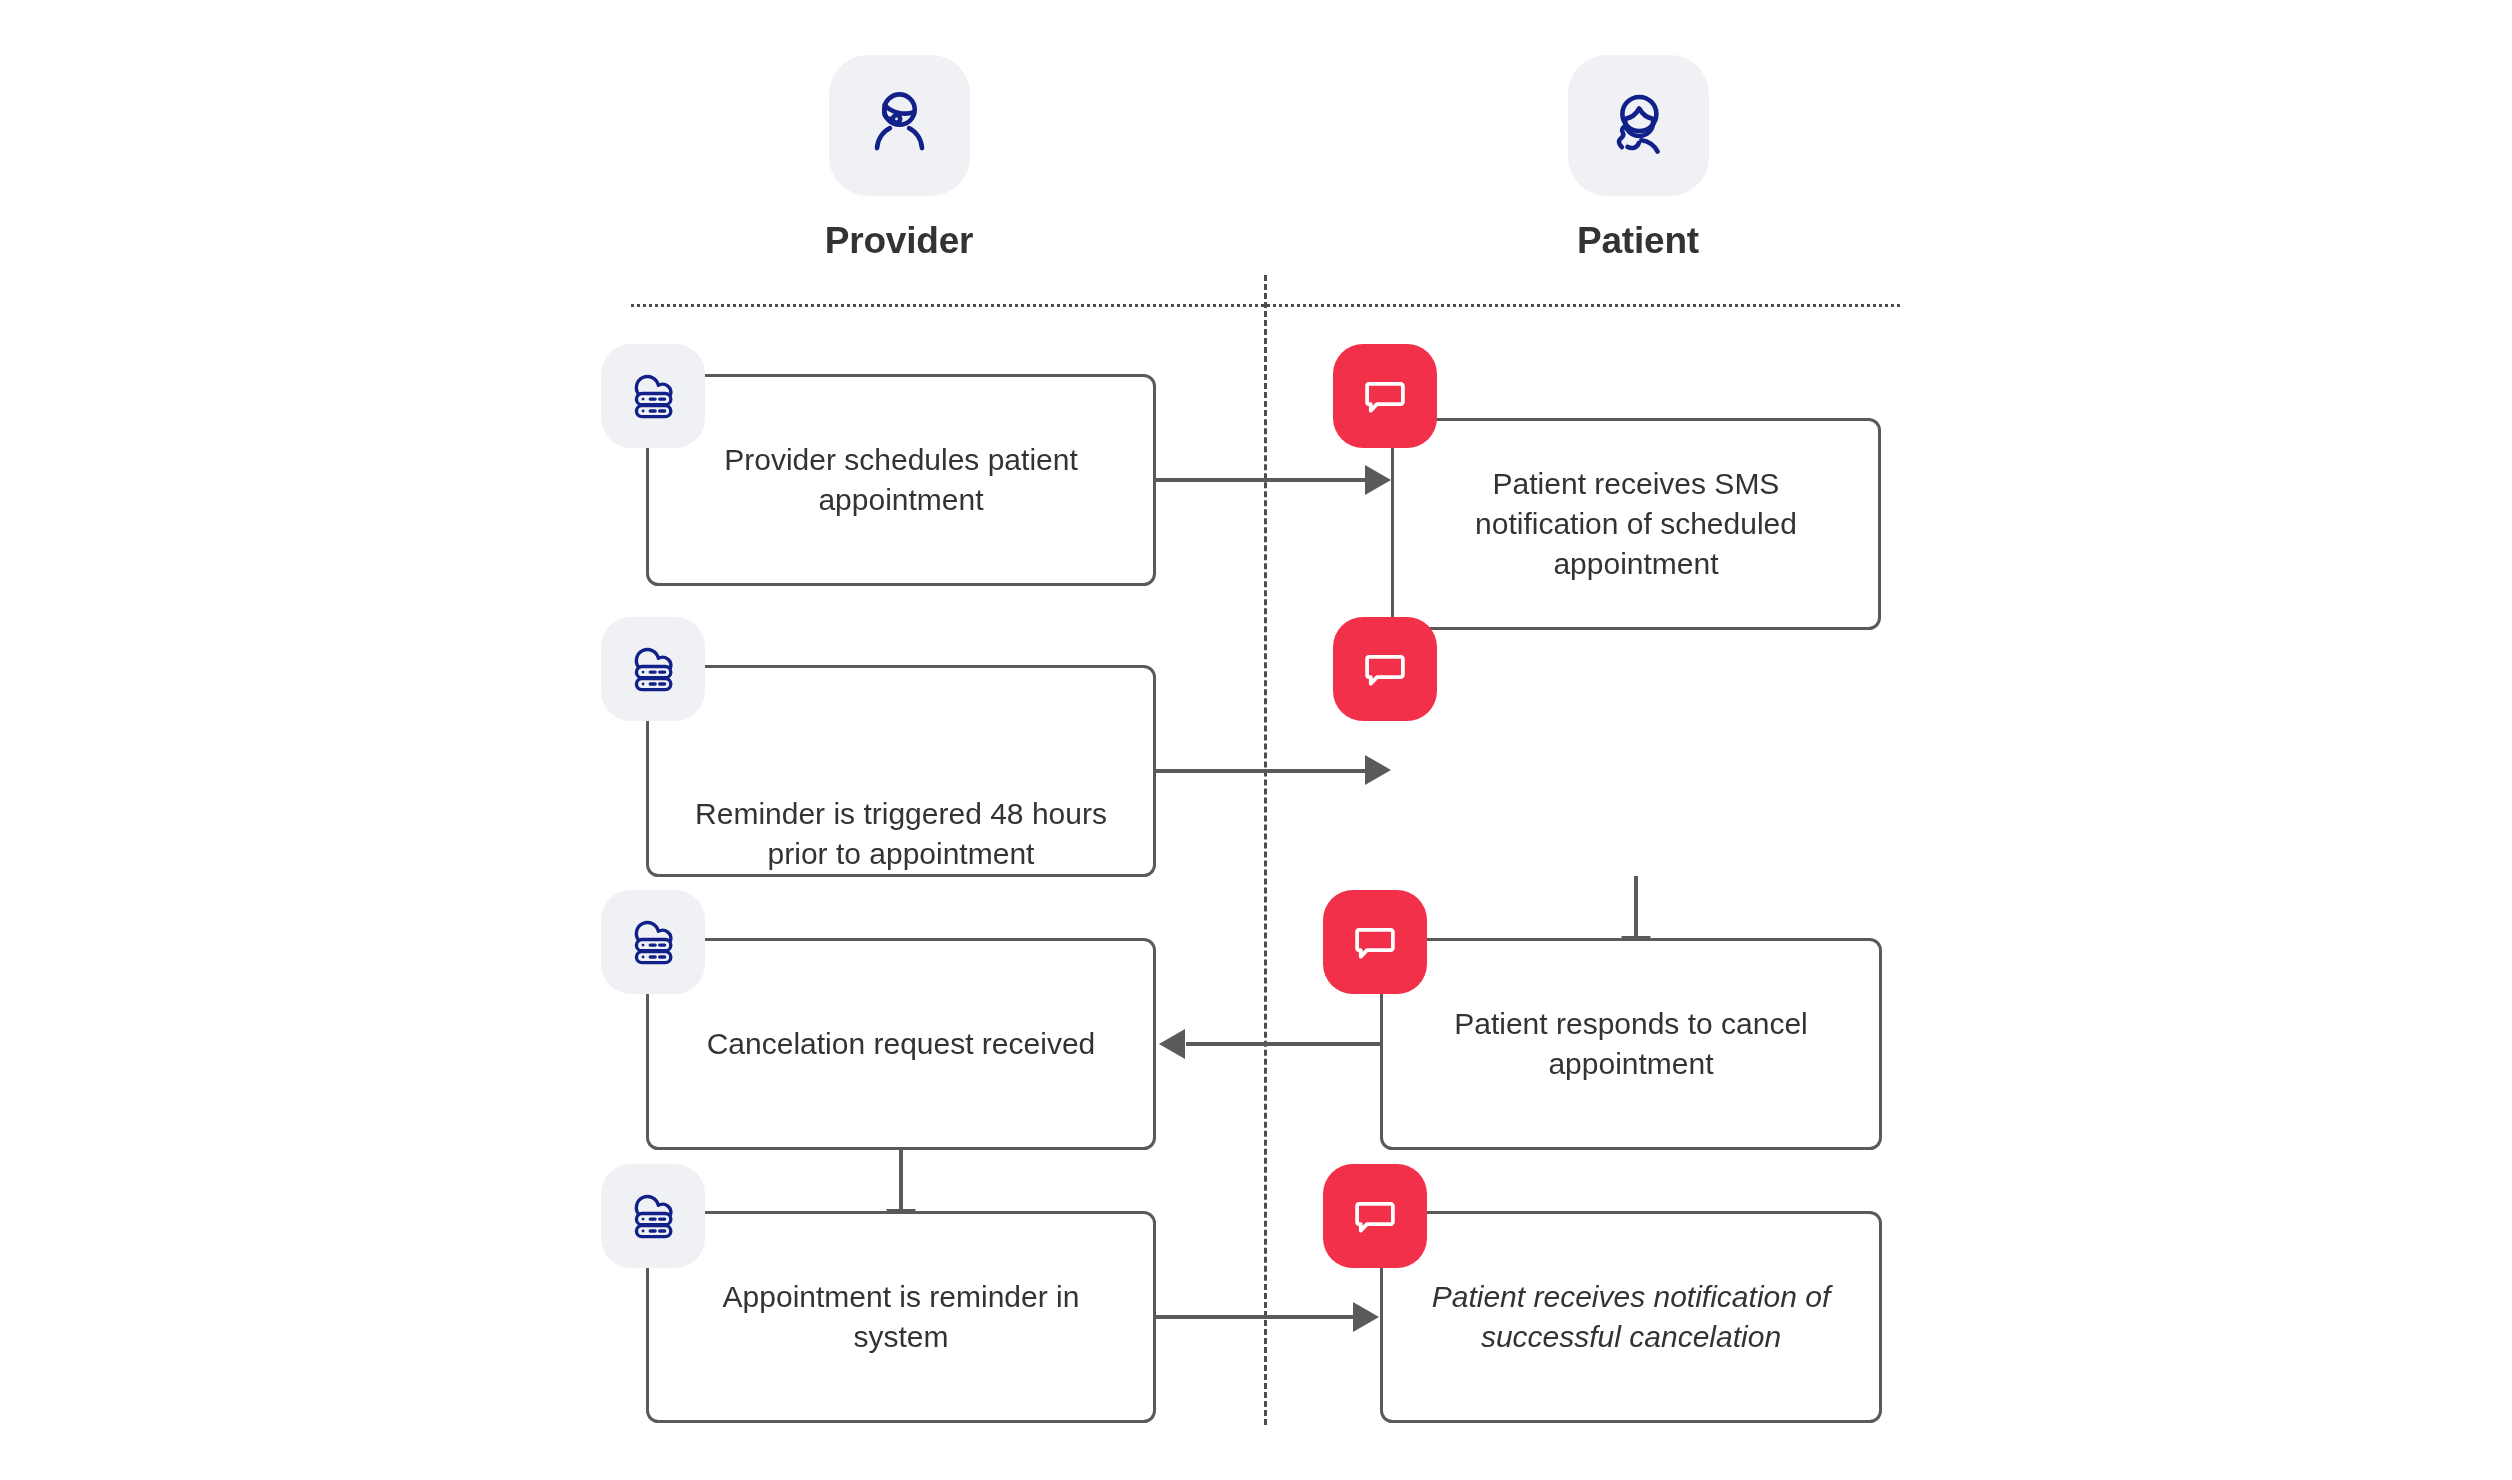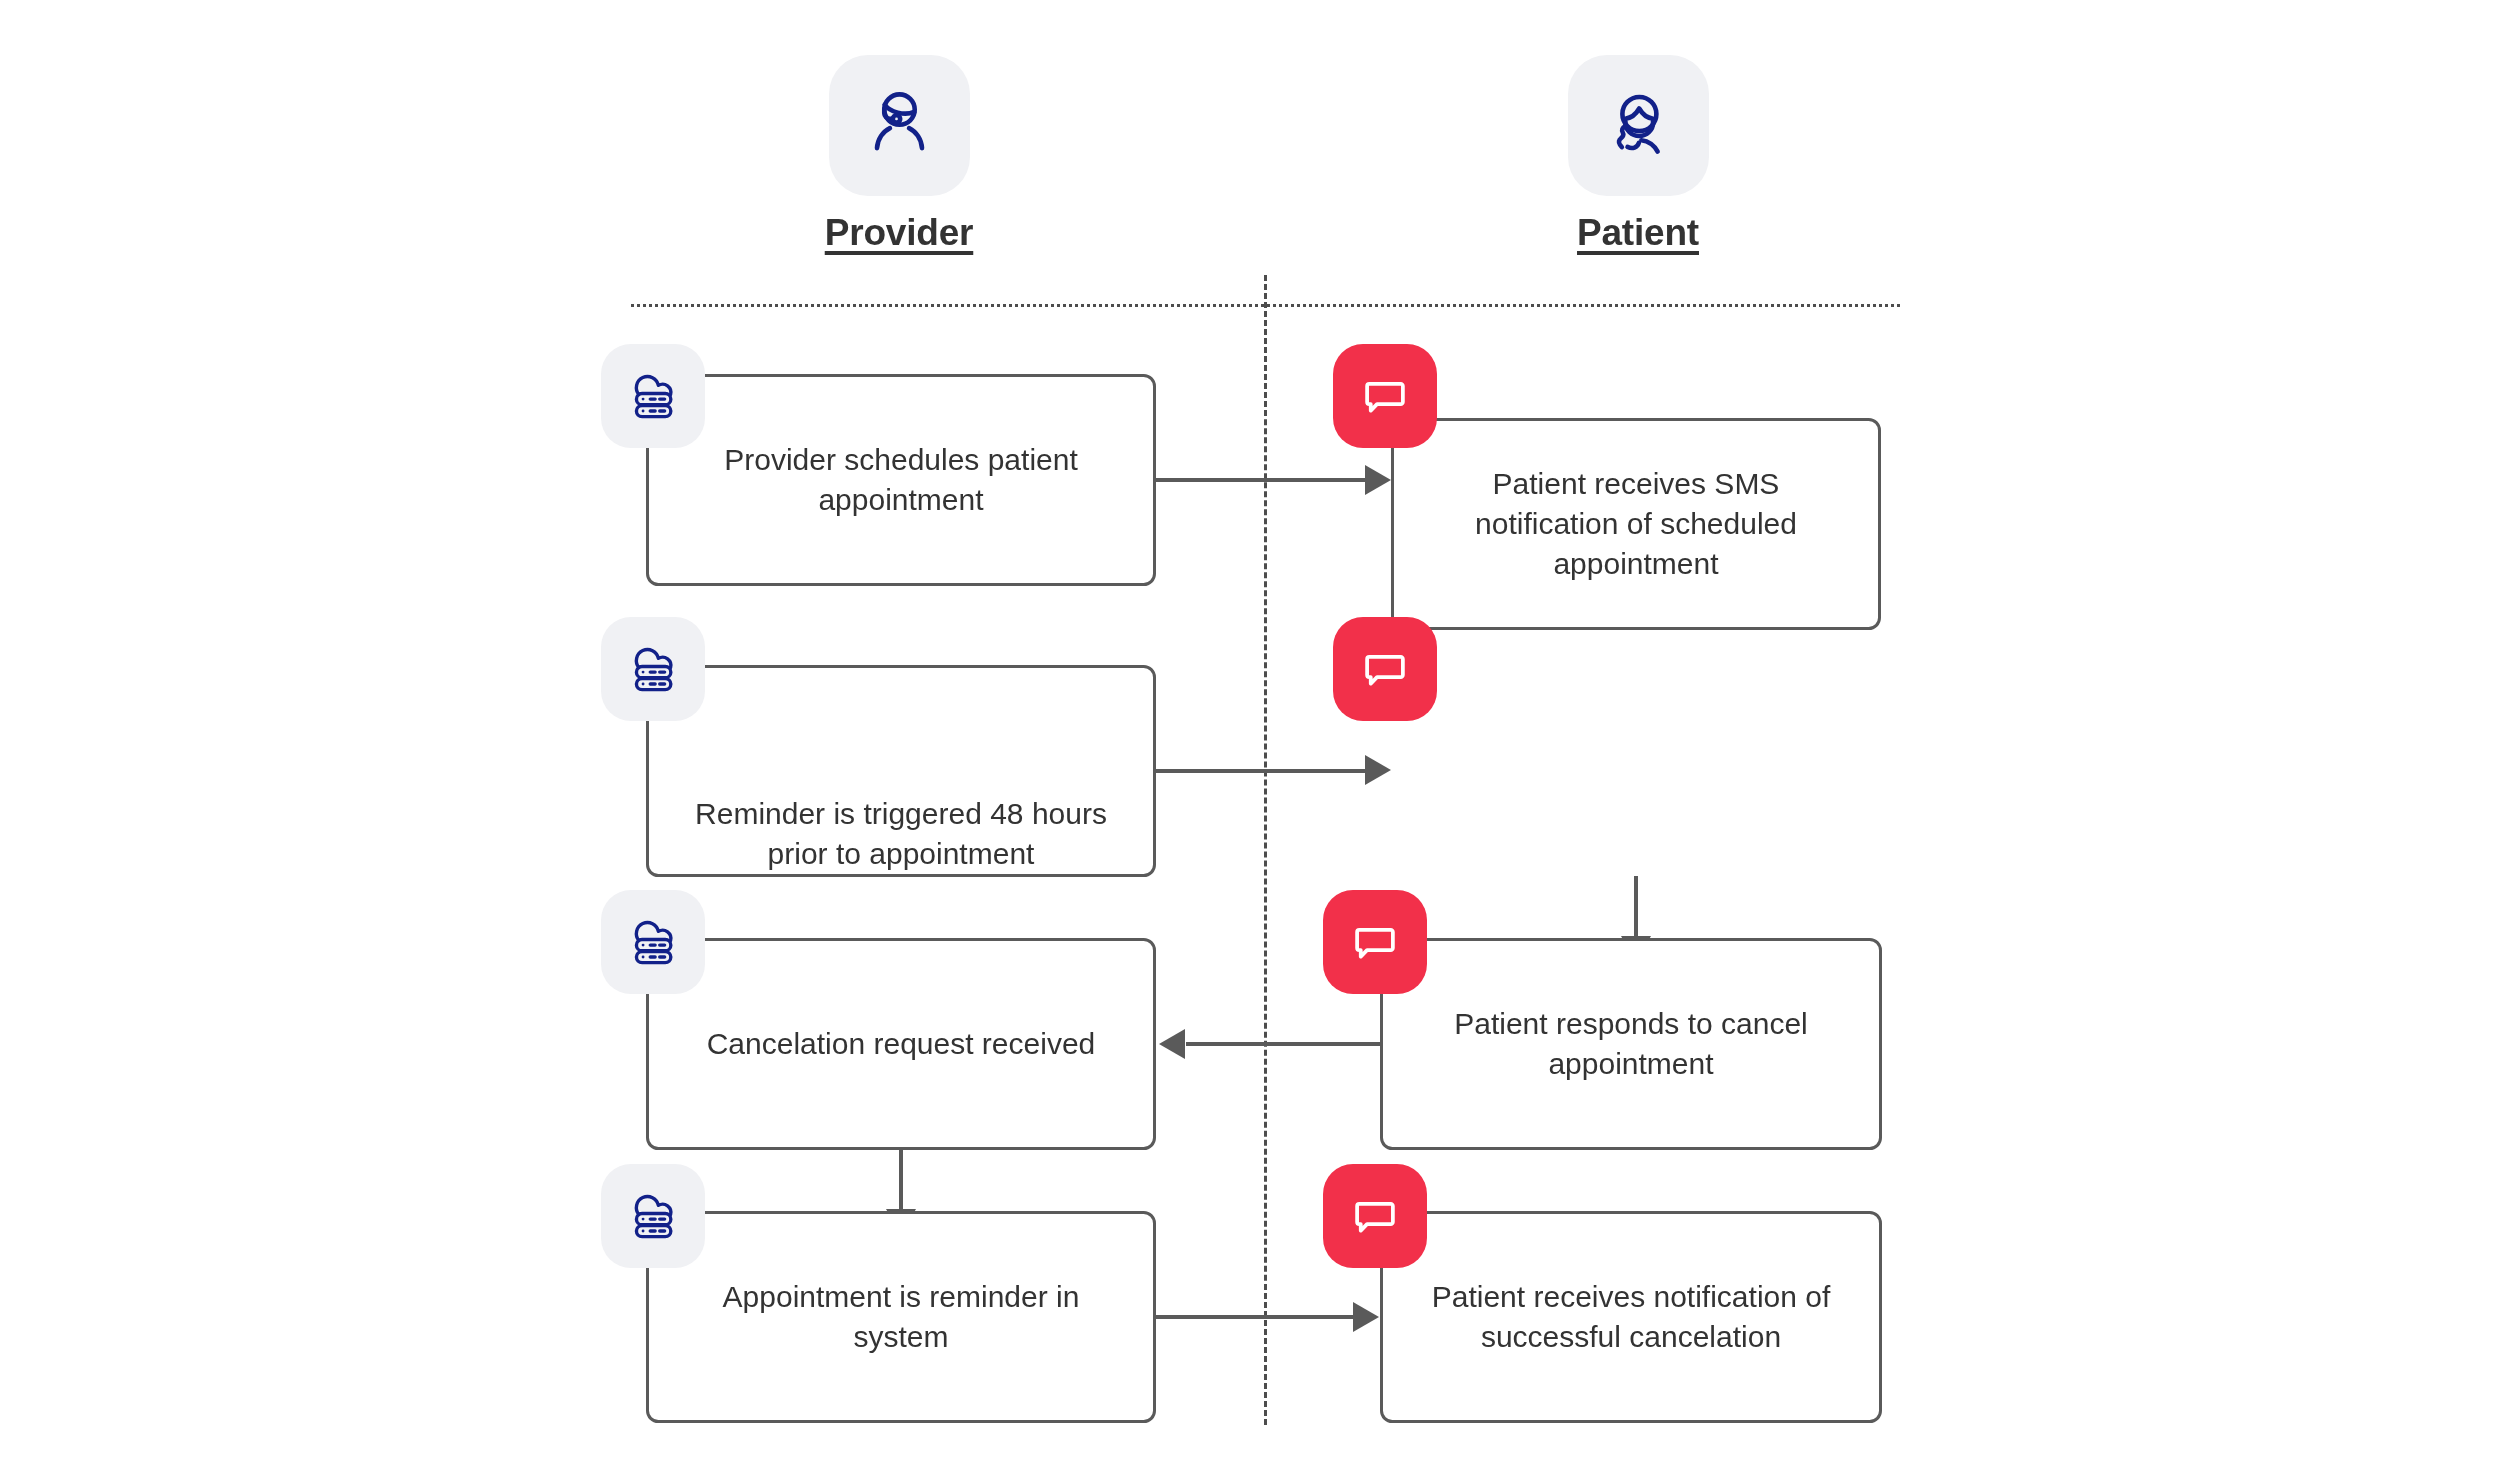--- a/index.html
+++ b/index.html
@@ -30,25 +30,24 @@
     height: 141px;
     margin: 0 auto;
     border-radius: 39px;
     background: #F0F1F4;
     display: flex;
     align-items: center;
     justify-content: center;
   }
   .lane-badge svg { display: block; }
   .lane-title {
-    margin-top: 16px;
+    margin-top: 24px;
     font-size: 37px;
     font-weight: bold;
     color: #333333;
-    text-decoration: underline;
     text-underline-offset: 6.2px;
     text-decoration-thickness: 3.5px;
     letter-spacing: -0.2px;
     white-space: nowrap;
   }
 
   
   .header-divider {
     position: absolute;
     height: 0;
@@ -283,21 +282,21 @@
         <circle cx="16.3" cy="25.9" r="1.05" fill="#122189" stroke="none"></circle>
         <circle cx="16.3" cy="34.7" r="1.05" fill="#122189" stroke="none"></circle>
         <line x1="21.6" y1="25.9" x2="25.2" y2="25.9"></line>
         <line x1="28.6" y1="25.9" x2="32.2" y2="25.9"></line>
         <line x1="21.6" y1="34.7" x2="25.2" y2="34.7"></line>
         <line x1="28.6" y1="34.7" x2="32.2" y2="34.7"></line>
       </svg>
     </span>
   </div>
 
-  <div class="step" style="left:1380px; top:1211px; width:502px; height:212px;">
+  <div class="step" style="left:1380px; top:1211px; width:502px; height:212px;font-style:italic;">
     <div class="step-text">Patient receives notification of successful cancelation</div>
   </div>
   <div class="step-badge patient" style="left:1323px; top:1164px;">
     <span>
       <svg width="58" height="58" viewBox="0 0 48 48" fill="none" stroke="#ffffff" stroke-width="3.1" stroke-linecap="round" stroke-linejoin="round">
         <path d="M11 14 h26 a1.8 1.8 0 0 1 1.8 1.8 v13.1 a1.8 1.8 0 0 1 -1.8 1.8
                  h-19.6 l-5.2 5.4 v-5.4 h-1.2 a1.8 1.8 0 0 1 -1.8 -1.8
                  v-13.1 a1.8 1.8 0 0 1 1.8 -1.8 z"></path>
       </svg>
     </span>

